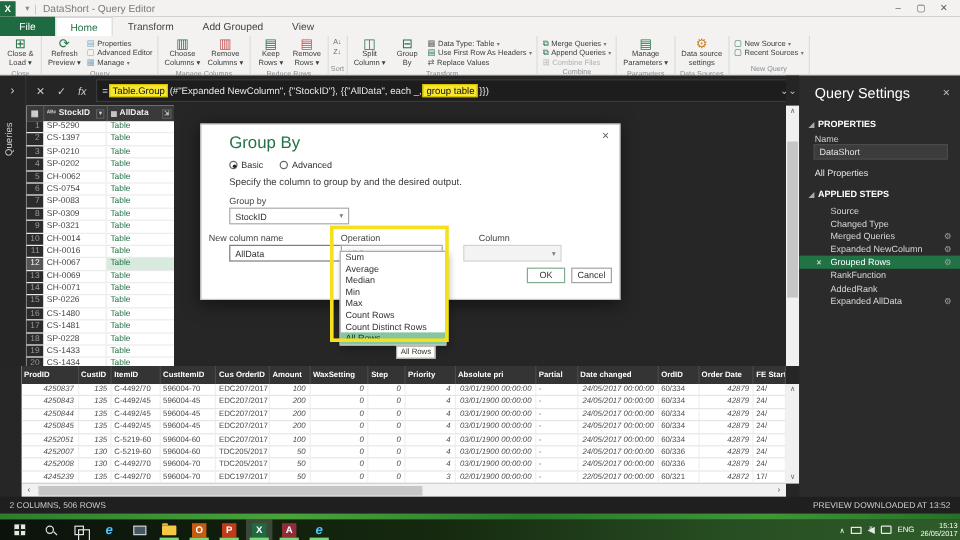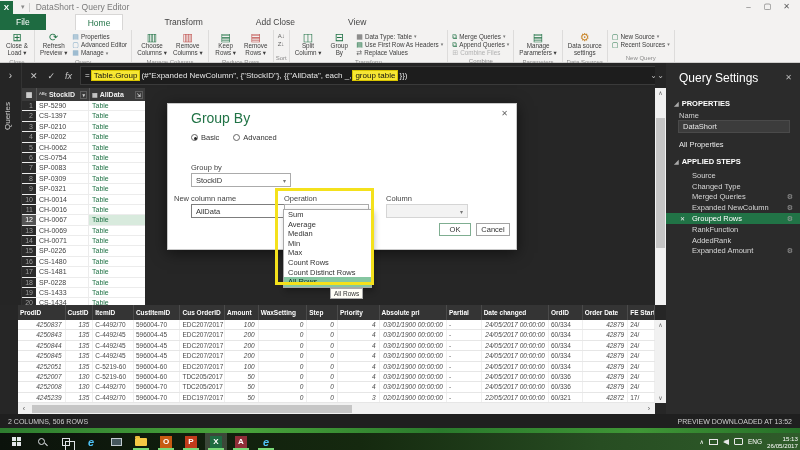--- a/index.html
+++ b/index.html
@@ -12,21 +12,21 @@
   .titlebar{position:absolute;left:0;top:0;width:800px;height:14px;background:#f3f2f1;
             display:flex;align-items:center;font-size:8.5px;color:#7a7a7a;}
   .app-ico{width:13px;height:13px;background:#1e6b41;color:#fff;font-size:8px;font-weight:bold;
            display:flex;align-items:center;justify-content:center;margin-right:4px;}
   .qa-arrow{font-size:7px;color:#8a8a8a;margin:0 4px;}
   .tb-sep{color:#c0c0c0;margin-right:5px;}
   .win-ctrls{position:absolute;right:4px;top:0;display:flex;height:14px;}
   .win-ctrls span{width:19px;text-align:center;font-size:8px;color:#5a5a5a;line-height:14px;}
 
   
-  .tabrow{position:absolute;left:0;top:14px;width:800px;height:16px;background:#f3f2f1;display:flex;font-size:8.5px;gap:29px;}
+  .tabrow{position:absolute;left:0;top:14px;width:800px;height:16px;background:#f3f2f1;display:flex;font-size:8.5px;}
   .rtab{padding:0 12px;display:flex;align-items:center;color:#444;}
   .rtab.file{background:#1e6b41;color:#fff;padding:0 16px;}
   .rtab.active{background:#fff;border:1px solid #d8d7d6;border-bottom:none;color:#217346;}
   .ribbon-help{position:absolute;right:4px;top:41px;display:flex;gap:5px;align-items:center;}
   .chev-up{font-size:7px;color:#666;}
   .help-q{width:9px;height:9px;border-radius:50%;background:#2b79c2;color:#fff;font-size:7px;
           display:flex;align-items:center;justify-content:center;}
 
   
   .ribbon{position:absolute;left:0;top:30px;width:800px;height:33px;background:#f3f2f1;
@@ -189,21 +189,21 @@
     <span>–</span>
     <span>▢</span>
     <span>✕</span>
   </div>
 </div>
 
 <div class="tabrow" id="tabrow">
     <div class="rtab file">File</div>
     <div class="rtab active">Home</div>
     <div class="rtab">Transform</div>
-    <div class="rtab">Add Close</div>
+    <div class="rtab">Add Grouped</div>
     <div class="rtab">View</div>
   </div>
 <div class="ribbon-help">
   <span class="chev-up">∧</span>
   <span class="help-q">?</span>
 </div>
 
 <div class="ribbon" id="ribbon">
     <div class="rgroup">
       <div class="rbody">
@@ -529,39 +529,40 @@
   <div class="radios">
     <span class="radio">
       <span class="rdot on"></span>
       <span>Basic</span>
     </span>
     <span class="radio">
       <span class="rdot"></span>
       <span>Advanced</span>
     </span>
   </div>
+  <div class="dlg-desc">Specify the column to group by and the desired output.</div>
 
   <div class="lbl" style="left:23px;top:59px">Group by</div>
   <div class="fld" style="left:23px;top:69px;width:100px">
     <span>StockID</span>
     <span class="caret">▾</span>
   </div>
 
   <div class="lbl" style="left:6px;top:90px">New column name</div>
   <div class="fld txt" style="left:23px;top:100px;width:100px">
     <span>AllData</span>
   </div>
 
   <div class="lbl" style="left:116px;top:90px">Operation</div>
   <div class="fld" style="left:116px;top:100px;width:85px">
     <span>All Rows</span>
     <span class="caret">▾</span>
   </div>
 
-  <div class="lbl" style="left:218px;top:90px">Column</div>
+  <div class="lbl" style="left:231px;top:90px">Column</div>
   <div class="fld off" style="left:218px;top:100px;width:82px">
     <span class="caret">▾</span>
   </div>
 
   <div class="dlg-btn ok" style="left:271px;top:119px;width:32px">OK</div>
   <div class="dlg-btn" style="left:308px;top:119px;width:34px">Cancel</div>
 </div>
 
 <div class="ddlist" id="ddlist">
     <div class="opt">Sum</div>
@@ -608,21 +609,21 @@
         <span>Grouped Rows</span>
         <span class="gear">⚙</span>
       </div>
       <div class="step">
         <span>RankFunction</span>
       </div>
       <div class="step">
         <span>AddedRank</span>
       </div>
       <div class="step">
-        <span>Expanded Amount</span>
+        <span>Expanded AllData</span>
         <span class="gear">⚙</span>
       </div>
     </div>
 </div>
 
 <div class="bgutter"></div>
 <div class="btable">
   <div class="bhead" id="bhead">
       <div class="bh" style="width: 48px;">ProdID</div>
       <div class="bh" style="width: 28px;">CustID</div>

